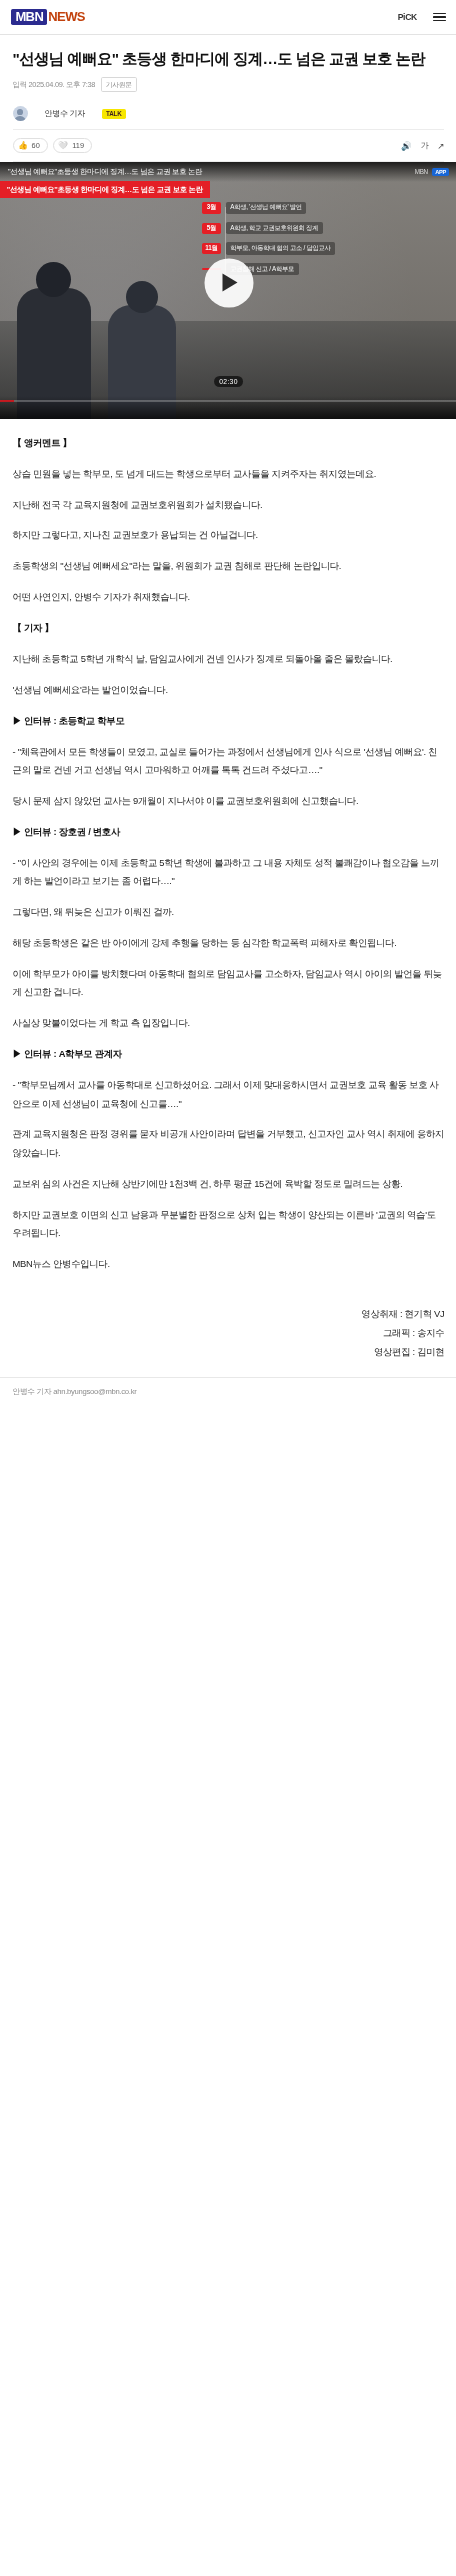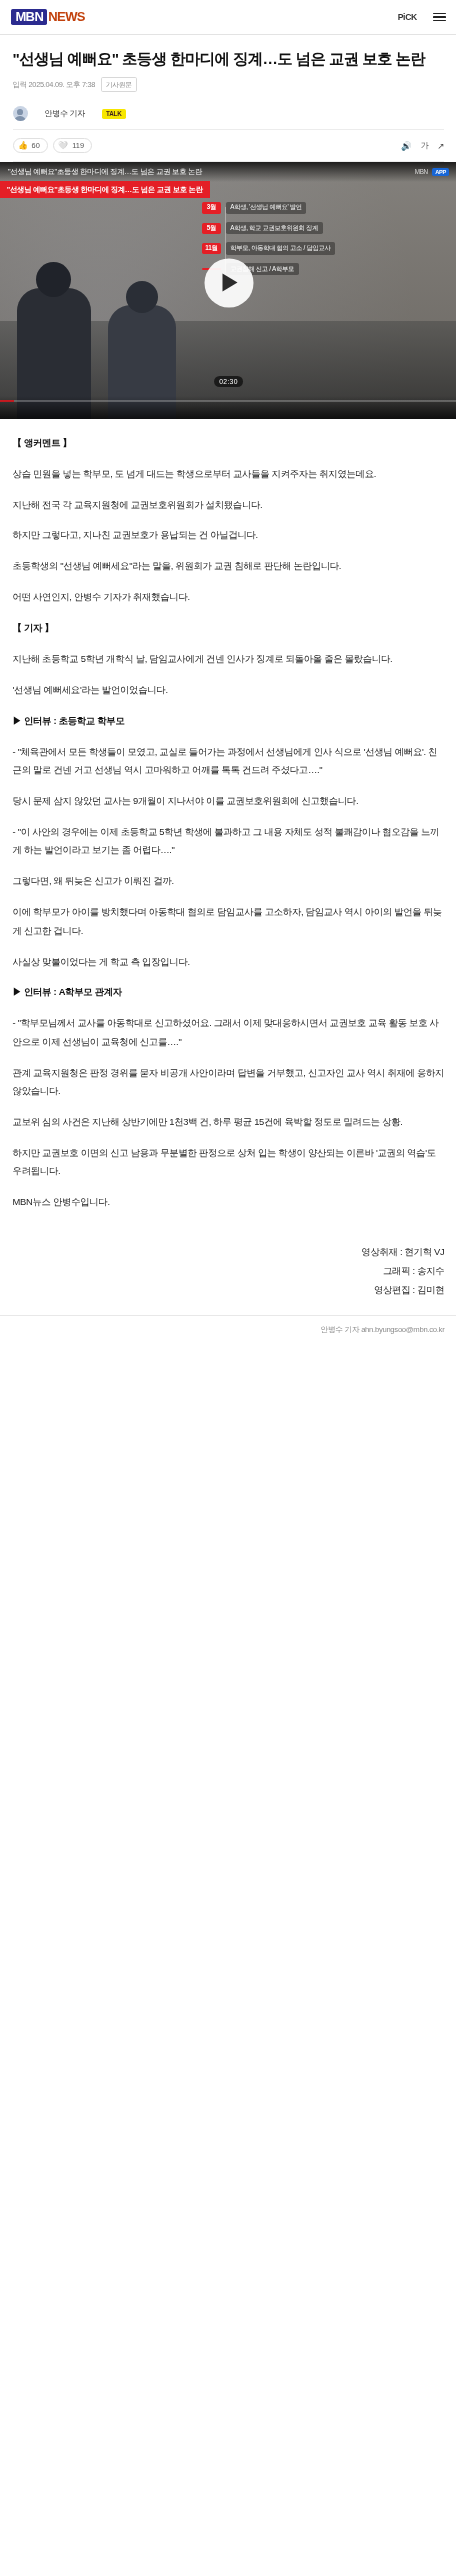--- a/index.html
+++ b/index.html
@@ -293,21 +293,20 @@
   }
   .credits div { margin-bottom: 1.1px; text-align: right; }
 
   
   .footer {
     border-top: 0.6px solid #e8e8e8;
     padding: 9px 12.6px 15px 12.6px;
     font-size: 7.7px;
     color: #8c8c8c;
     letter-spacing: -0.3px;
-    text-align: right;
   }
 </style>
 </head>
 <body>
 
 <div class="topbar">
   <div class="logo-wrap">
     <span class="logo-mbn">MBN</span>
     <span class="logo-news">NEWS</span>
   </div>
@@ -411,23 +410,25 @@
 
   <p class="sec-label">【 기자 】</p>
   <p>지난해 초등학교 5학년 개학식 날, 담임교사에게 건넨 인사가 징계로 되돌아올 줄은 몰랐습니다.</p>
   <p>'선생님 예뻐세요'라는 발언이었습니다.</p>
 
   <p class="interview-head">▶ 인터뷰 : 초등학교 학부모</p>
   <p class="quote">- "체육관에서 모든 학생들이 모였고, 교실로 들어가는 과정에서 선생님에게 인사 식으로 '선생님 예뻐요'. 친근의 말로 건넨 거고 선생님 역시 고마워하고 어깨를 톡톡 건드려 주셨다고…."</p>
 
   <p>당시 문제 삼지 않았던 교사는 9개월이 지나서야 이를 교권보호위원회에 신고했습니다.</p>
 
+  <p class="interview-head">▶ 인터뷰 : 장호권 / 변호사</p>
   <p class="quote">- "이 사안의 경우에는 이제 초등학교 5학년 학생에 불과하고 그 내용 자체도 성적 불쾌감이나 혐오감을 느끼게 하는 발언이라고 보기는 좀 어렵다…."</p>
 
   <p>그렇다면, 왜 뒤늦은 신고가 이뤄진 걸까.</p>
+  <p>해당 초등학생은 같은 반 아이에게 강제 추행을 당하는 등 심각한 학교폭력 피해자로 확인됩니다.</p>
   <p>이에 학부모가 아이를 방치했다며 아동학대 혐의로 담임교사를 고소하자, 담임교사 역시 아이의 발언을 뒤늦게 신고한 겁니다.</p>
   <p>사실상 맞불이었다는 게 학교 측 입장입니다.</p>
 
   <p class="interview-head">▶ 인터뷰 : A학부모 관계자</p>
   <p class="quote">- "학부모님께서 교사를 아동학대로 신고하셨어요. 그래서 이제 맞대응하시면서 교권보호 교육 활동 보호 사안으로 이제 선생님이 교육청에 신고를…."</p>
 
   <p>관계 교육지원청은 판정 경위를 묻자 비공개 사안이라며 답변을 거부했고, 신고자인 교사 역시 취재에 응하지 않았습니다.</p>
   <p>교보위 심의 사건은 지난해 상반기에만 1천3백 건, 하루 평균 15건에 육박할 정도로 밀려드는 상황.</p>
   <p>하지만 교권보호 이면의 신고 남용과 무분별한 판정으로 상처 입는 학생이 양산되는 이른바 '교권의 역습'도 우려됩니다.</p>
   <p>MBN뉴스 안병수입니다.</p>

